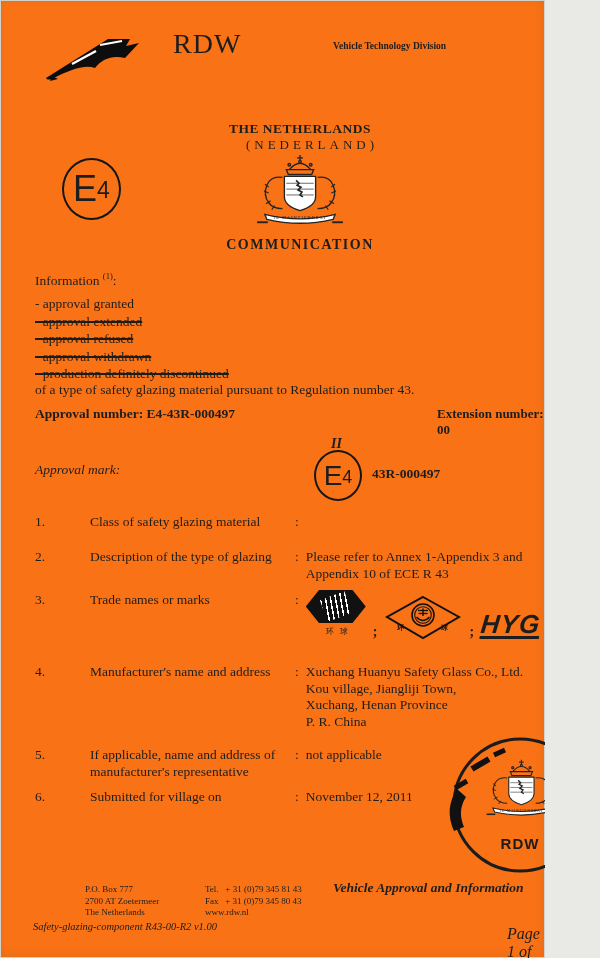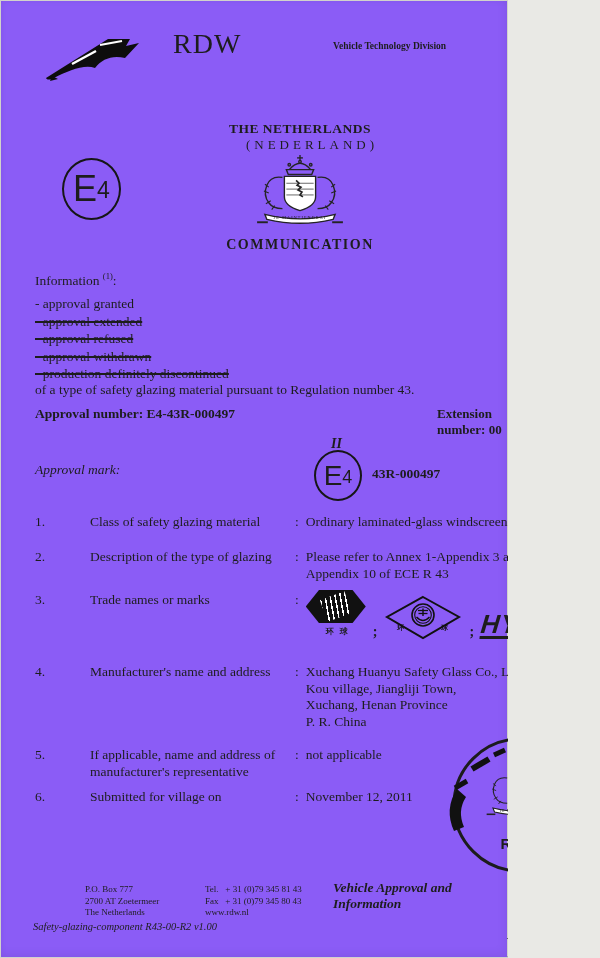--- a/index.html
+++ b/index.html
@@ -1,20 +1,21 @@
 <!DOCTYPE html>
 <html><head>
 <meta charset="utf-8">
 <style>
   html,body{margin:0;padding:0;background:#e9e9e5;}
   .page{
-    position:relative;width:508px;height:958px;background:#8b5cf6;
+    position:relative;width:508px;height:958px;background:#f97316;
     font-family:"Liberation Serif","DejaVu Serif",serif;color:#1d1d1d;
     overflow:hidden;
     box-shadow:inset 0 0 0 1px #d2d2cc, inset -3px -4px 10px rgba(0,0,0,.06), inset 2px 2px 6px rgba(0,0,0,.03);
+    padding-left:37px;
   }
   .abs{position:absolute;}
   
   .brand{left:173px;top:28px;font-size:28px;letter-spacing:1px;}
   .division{left:333px;top:41px;font-size:9.5px;font-weight:bold;}
   
   .emark{border:2.5px solid #161616;border-radius:50%;display:flex;align-items:center;justify-content:center;background:transparent;}
   .emark-lg{left:62px;top:158px;width:55px;height:58px;}
   .emark-lg .e{font-size:36px;line-height:1;font-family:"Liberation Sans",sans-serif;}
   .emark-lg .n{font-size:23px;line-height:1;font-family:"Liberation Sans",sans-serif;margin-top:2px;}
@@ -42,21 +43,21 @@
   .row .val{display:flex;}
   .row .colon{margin-right:7px;}
   .pre{white-space:pre-line;}
   .r1{top:514px;} .r2{top:549px;} .r3{top:592px;} .r4{top:664px;} .r5{top:747px;} .r6{top:789px;}
   
   .logos{display:flex;align-items:flex-end;gap:6px;margin-top:-2px;}
   .hexwrap{display:flex;flex-direction:column;align-items:center;}
   .hex{width:60px;height:33px;background:#111;clip-path:polygon(22% 0,78% 0,100% 50%,78% 100%,22% 100%,0 50%);position:relative;}
   .hex .hatch{position:absolute;left:17px;top:5px;width:26px;height:23px;transform:rotate(-20deg);
     background:repeating-linear-gradient(100deg,#fff 0 1.5px,transparent 1.5px 5px);}
-  .hexcap{font-size:8px;font-weight:bold;letter-spacing:6px;margin-top:1px;margin-left:8px;}
+  .hexcap{font-size:8px;font-weight:normal;letter-spacing:6px;margin-top:1px;margin-left:8px;}
   .sep{font-size:14px;font-weight:bold;align-self:flex-end;margin:0 1px;}
   .hyg{font-family:"Liberation Sans",sans-serif;font-weight:bold;font-style:italic;font-size:26px;line-height:1;
     letter-spacing:1px;transform:skewX(-6deg);text-decoration:underline;text-decoration-thickness:2.5px;text-underline-offset:3px;margin-bottom:4px;}
   
   .stamp{left:438px;top:733px;}
   
   .f-address{left:85px;top:884px;font-size:9px;font-weight:normal;line-height:11.5px;white-space:pre;}
   .f-contact{left:205px;top:884px;font-size:9px;line-height:11.5px;white-space:pre;}
   .f-dept{left:333px;top:880px;font-size:13.5px;font-weight:bold;font-style:italic;}
   .doc-ref{left:33px;top:921px;font-size:10.5px;font-style:italic;}
@@ -137,21 +138,20 @@
     <span class="e">E</span>
     <span class="n">4</span>
   </div>
   <div class="abs mark-code">43R-000497</div>
 
   <div class="abs row r1">
     <div>1.</div>
     <div>Class of safety glazing material</div>
     <div class="val">
         <span class="colon">:</span>
-      <div class="pre">Ordinary laminated-glass windscreen</div>
       </div>
   </div>
 
   <div class="abs row r2">
     <div>2.</div>
     <div>Description of the type of glazing</div>
     <div class="val">
         <span class="colon">:</span>
       <div class="pre">Please refer to Annex 1-Appendix 3 and
 Appendix 10 of ECE R 43</div>

